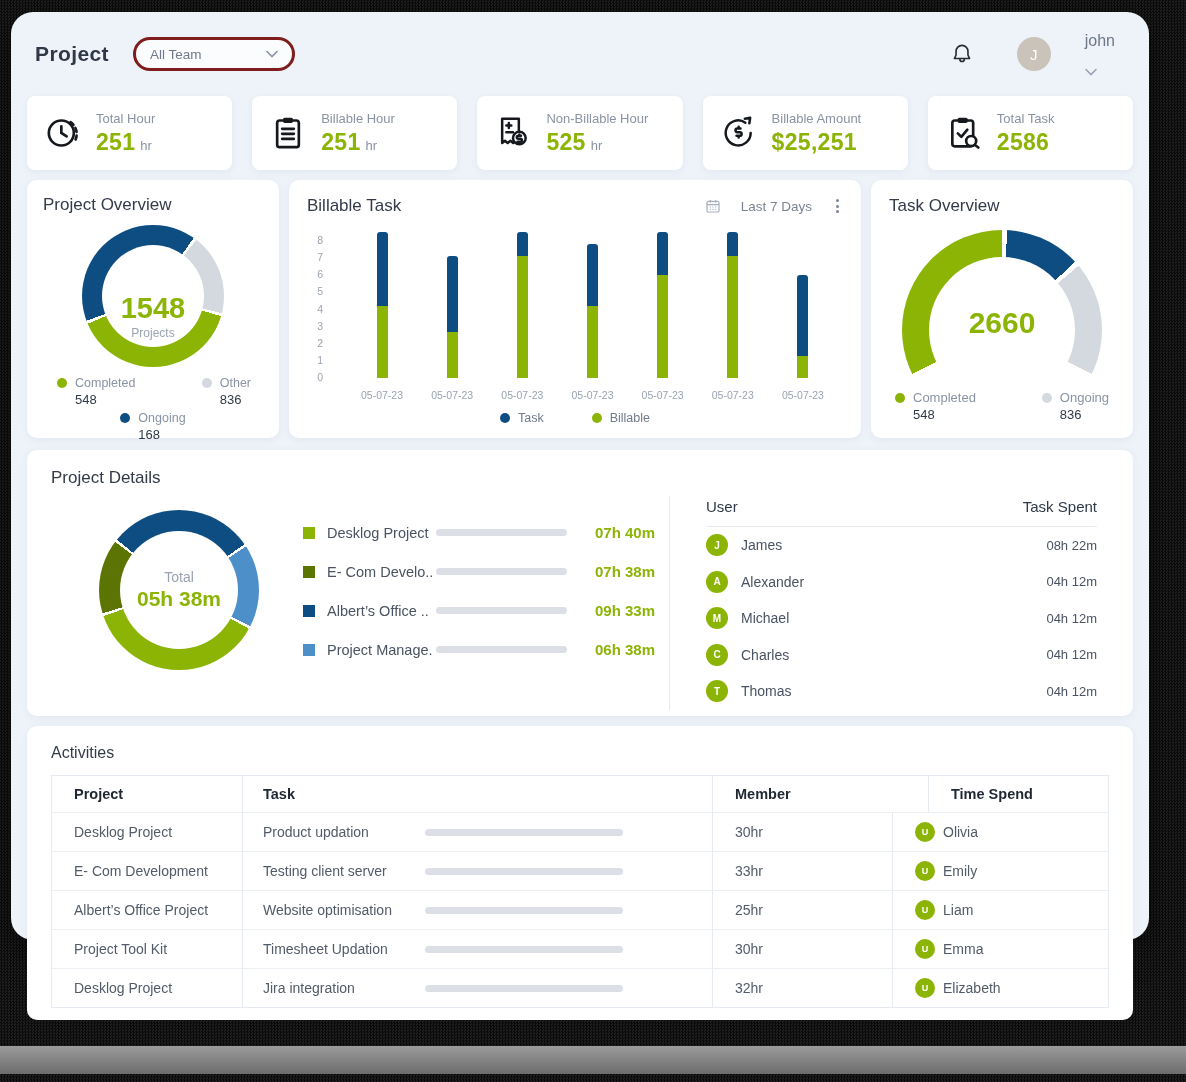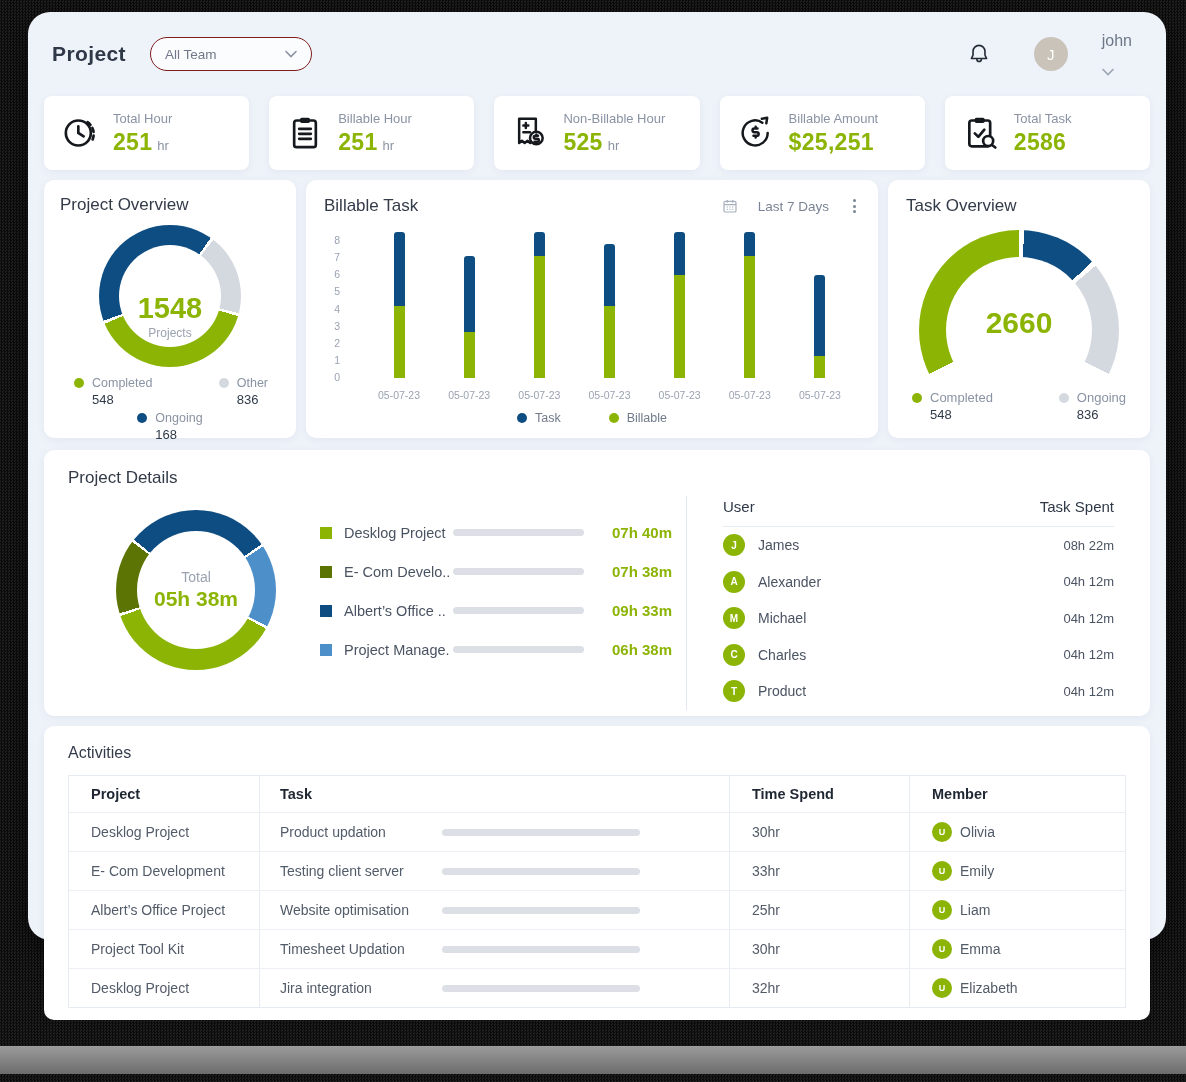--- a/index.html
+++ b/index.html
@@ -4,27 +4,27 @@
 <style>
   :root{
     --green:#8CB405; --olive:#5C7404; --navy:#0E4D82; --blue:#4D8FC9;
     --grayseg:#D4D8DF; --track:#DCDFE5; --txt:#333B49; --muted:#8A93A3;
   }
   *{margin:0;padding:0;box-sizing:border-box;}
   body{font-family:"Liberation Sans",sans-serif;}
   .stage{position:relative;width:1186px;height:1082px;overflow:hidden;
     background:repeating-conic-gradient(#0b0b0b 0% 25%, #1f1f1f 0% 50%);background-size:3px 3px;}
   .band{position:absolute;left:0;top:1046px;width:100%;height:28px;background:linear-gradient(#9b9b9b,#6c6c6c);}
-  .panel{position:absolute;left:28px;top:12px;width:1138px;height:928px;background:#EEF2F9;
+  .panel{position:absolute;left:11px;top:12px;width:1138px;height:928px;background:#EEF2F9;
     border-radius:22px;padding:0 16px;box-shadow:0 10px 30px rgba(0,0,0,.55);}
   
   .topbar{display:flex;align-items:center;height:84px;padding:0 8px;}
   .page-title{font-size:21px;color:#2E3847;font-weight:700;letter-spacing:.4px;}
   .team-select{margin-left:24px;display:flex;align-items:center;justify-content:space-between;
-    width:162px;height:34px;background:#FBFCFE;border:1px solid #7f1d1d;border-radius:17px;
+    width:162px;height:34px;background:#FBFCFE;border:3px solid #7f1d1d;border-radius:17px;
     padding:0 14px;color:#6F7989;font-size:13.5px;cursor:pointer;}
   .top-right{margin-left:auto;display:flex;align-items:center;}
   .bell{margin-right:42px;display:flex;}
   .avatar{width:34px;height:34px;border-radius:50%;background:#C9C3BA;color:#fff;display:flex;
     align-items:center;justify-content:center;font-size:15px;}
   .user-menu{display:flex;align-items:flex-start;gap:18px;color:#6D7787;font-size:16px;margin-left:34px;padding-right:10px;cursor:pointer;flex-direction:column;}
   
   .stats{display:flex;gap:20px;}
   .stat-card{flex:1;background:#fff;border-radius:8px;height:74px;display:flex;align-items:center;
     padding-left:16px;box-shadow:0 2px 8px rgba(23,43,77,.05);}
@@ -484,35 +484,35 @@
             <span>Michael</span>
             <span class="utime">04h 12m</span>
           </div>
           <div class="user-row">
             <span class="uavatar">C</span>
             <span>Charles</span>
             <span class="utime">04h 12m</span>
           </div>
           <div class="user-row">
             <span class="uavatar">T</span>
-            <span>Product</span>
+            <span>Thomas</span>
             <span class="utime">04h 12m</span>
           </div>
         </div>
       </div>
     </div>
 
     <div class="card activities-card">
       <div class="act-title">Activities</div>
       <div class="table">
         <div class="trow thead">
           <div class="cell c-project">Project</div>
           <div class="cell c-task">Task</div>
+          <div class="cell c-member">Member</div>
           <div class="cell c-time">Time Spend</div>
-          <div class="cell c-member">Member</div>
         </div>
 
         <div class="trow">
           <div class="cell c-project body-text">Desklog Project</div>
           <div class="cell c-task">
             <span class="task-name">Product updation</span>
             <span class="act-bar"><span class="fill" style="width: 57%;"></span></span>
           </div>
           <div class="cell c-time body-text">30hr</div>
           <div class="cell c-member">

